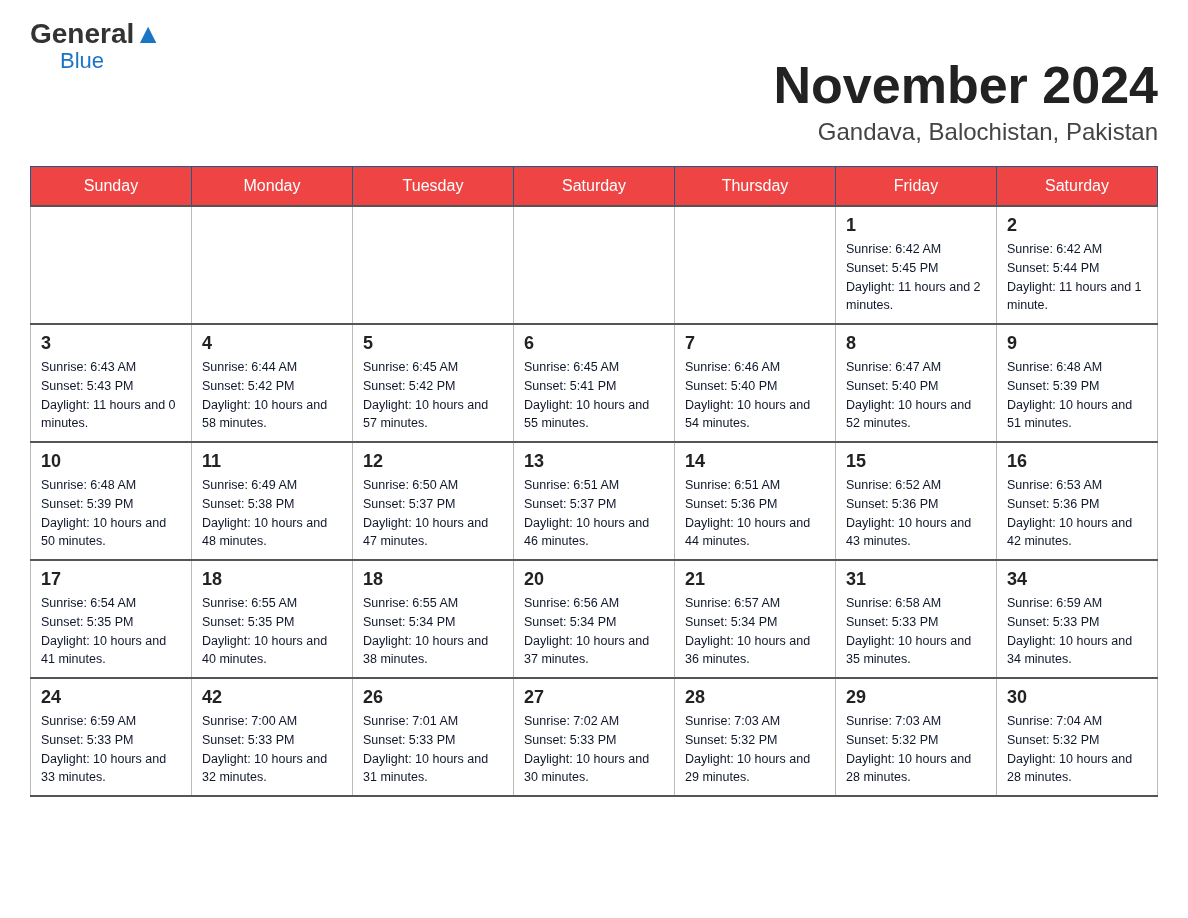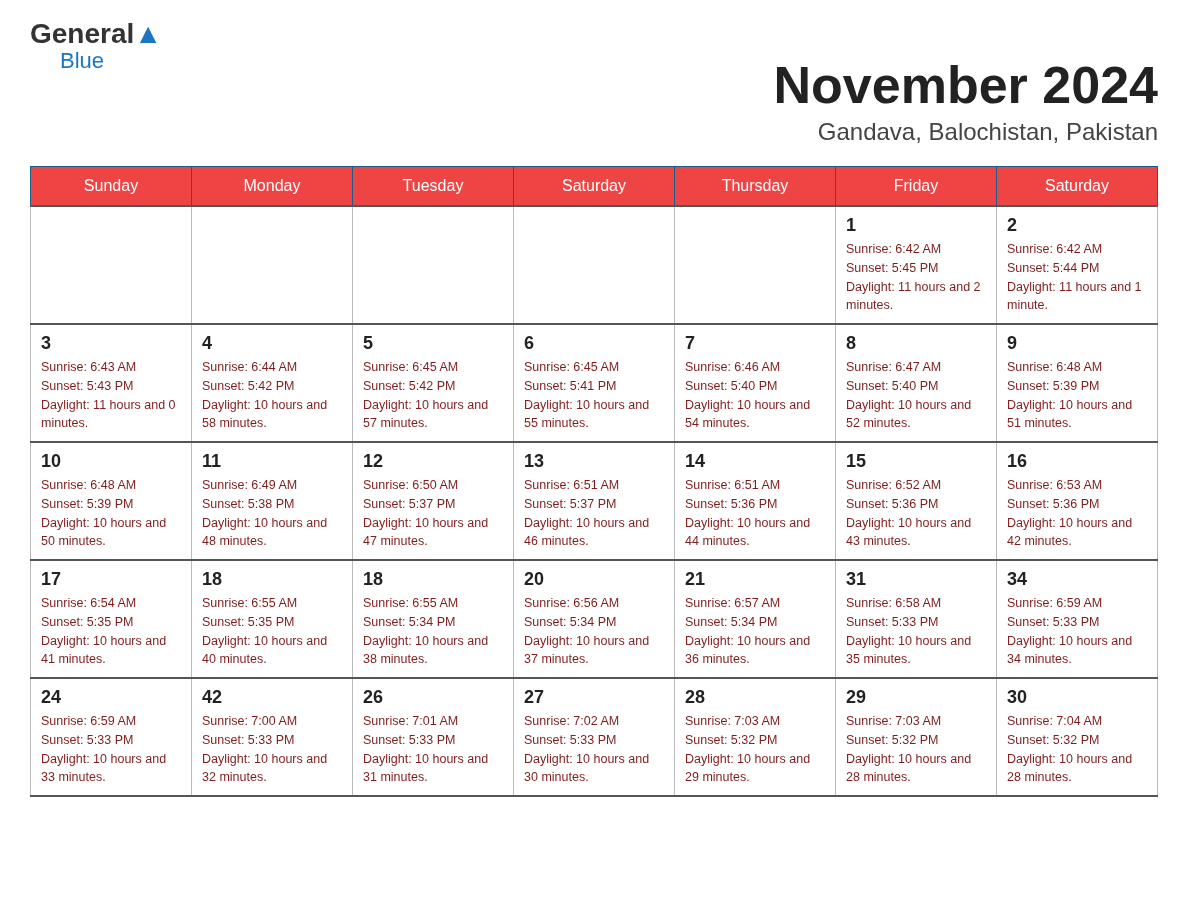--- a/index.html
+++ b/index.html
@@ -78,21 +78,21 @@
       flex-direction: column;
     }
     .day-number {
       font-size: 18px;
       font-weight: bold;
       color: #222;
       margin-bottom: 4px;
     }
     .sun-info {
       font-size: 12.5px;
-      color: #7f1d1d;
+      color: #0f172a;
       line-height: 1.5;
     }
     .empty-cell {
       background: #fff;
     }
     tr {
       border-bottom: 2px solid #555;
     }
   </style>
 </head>

